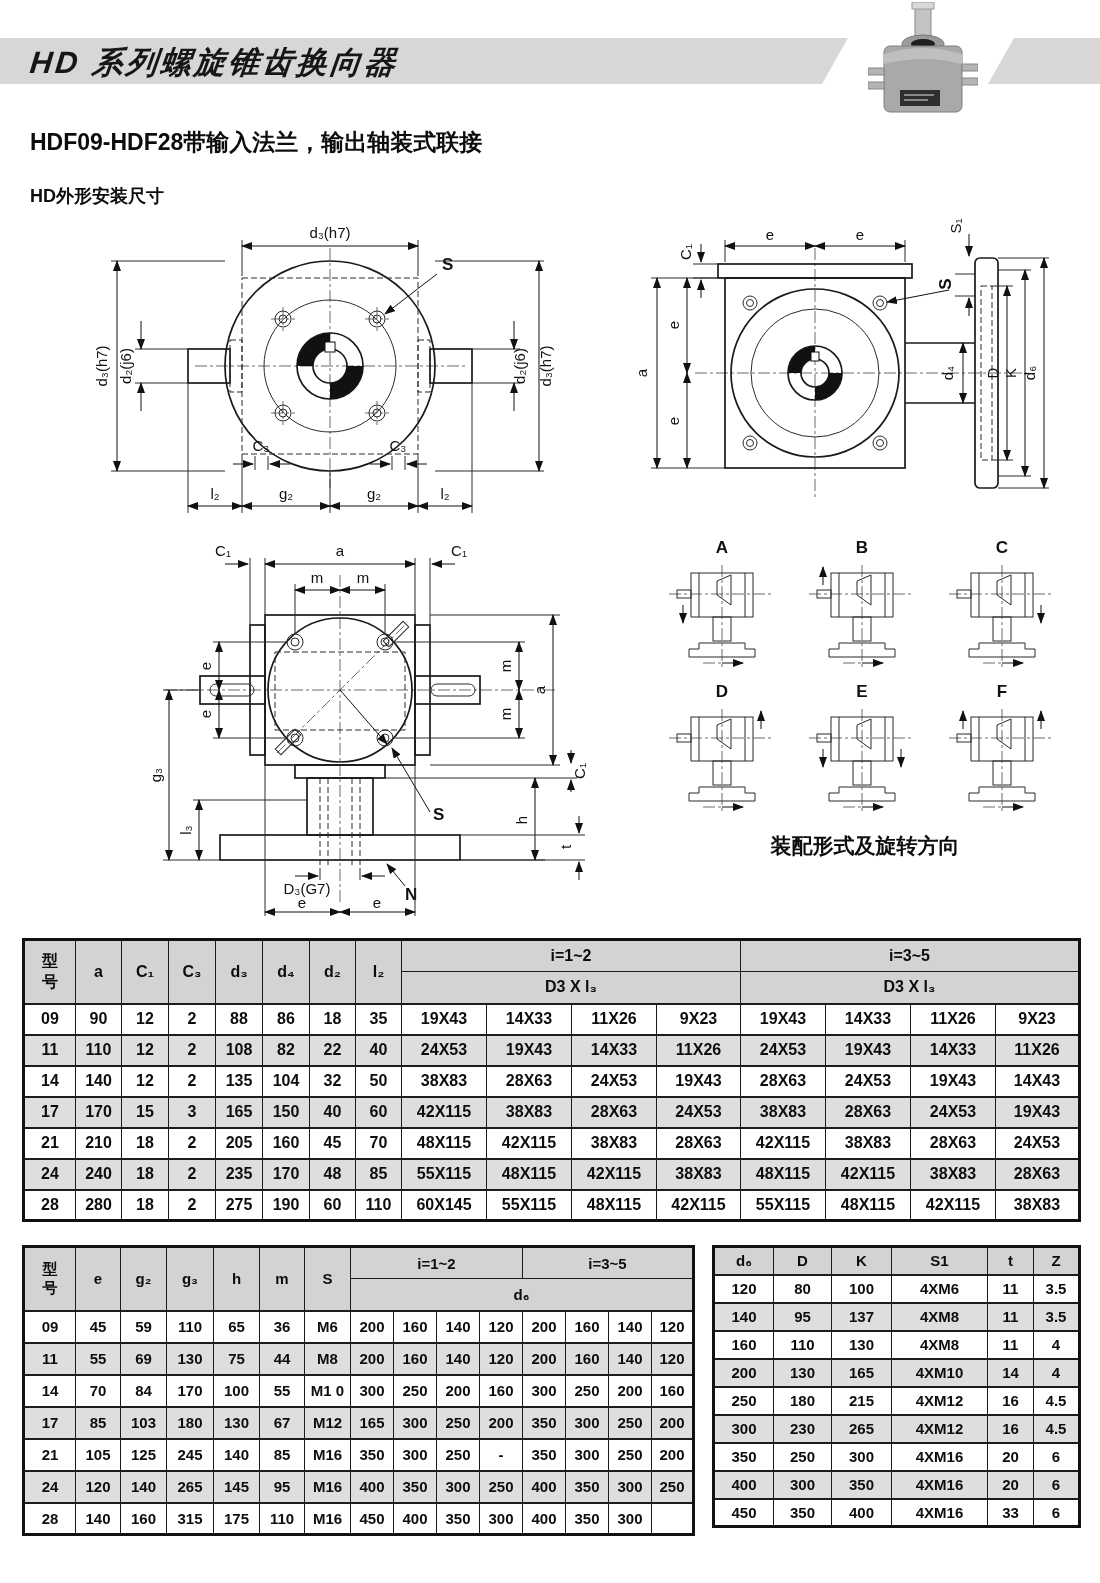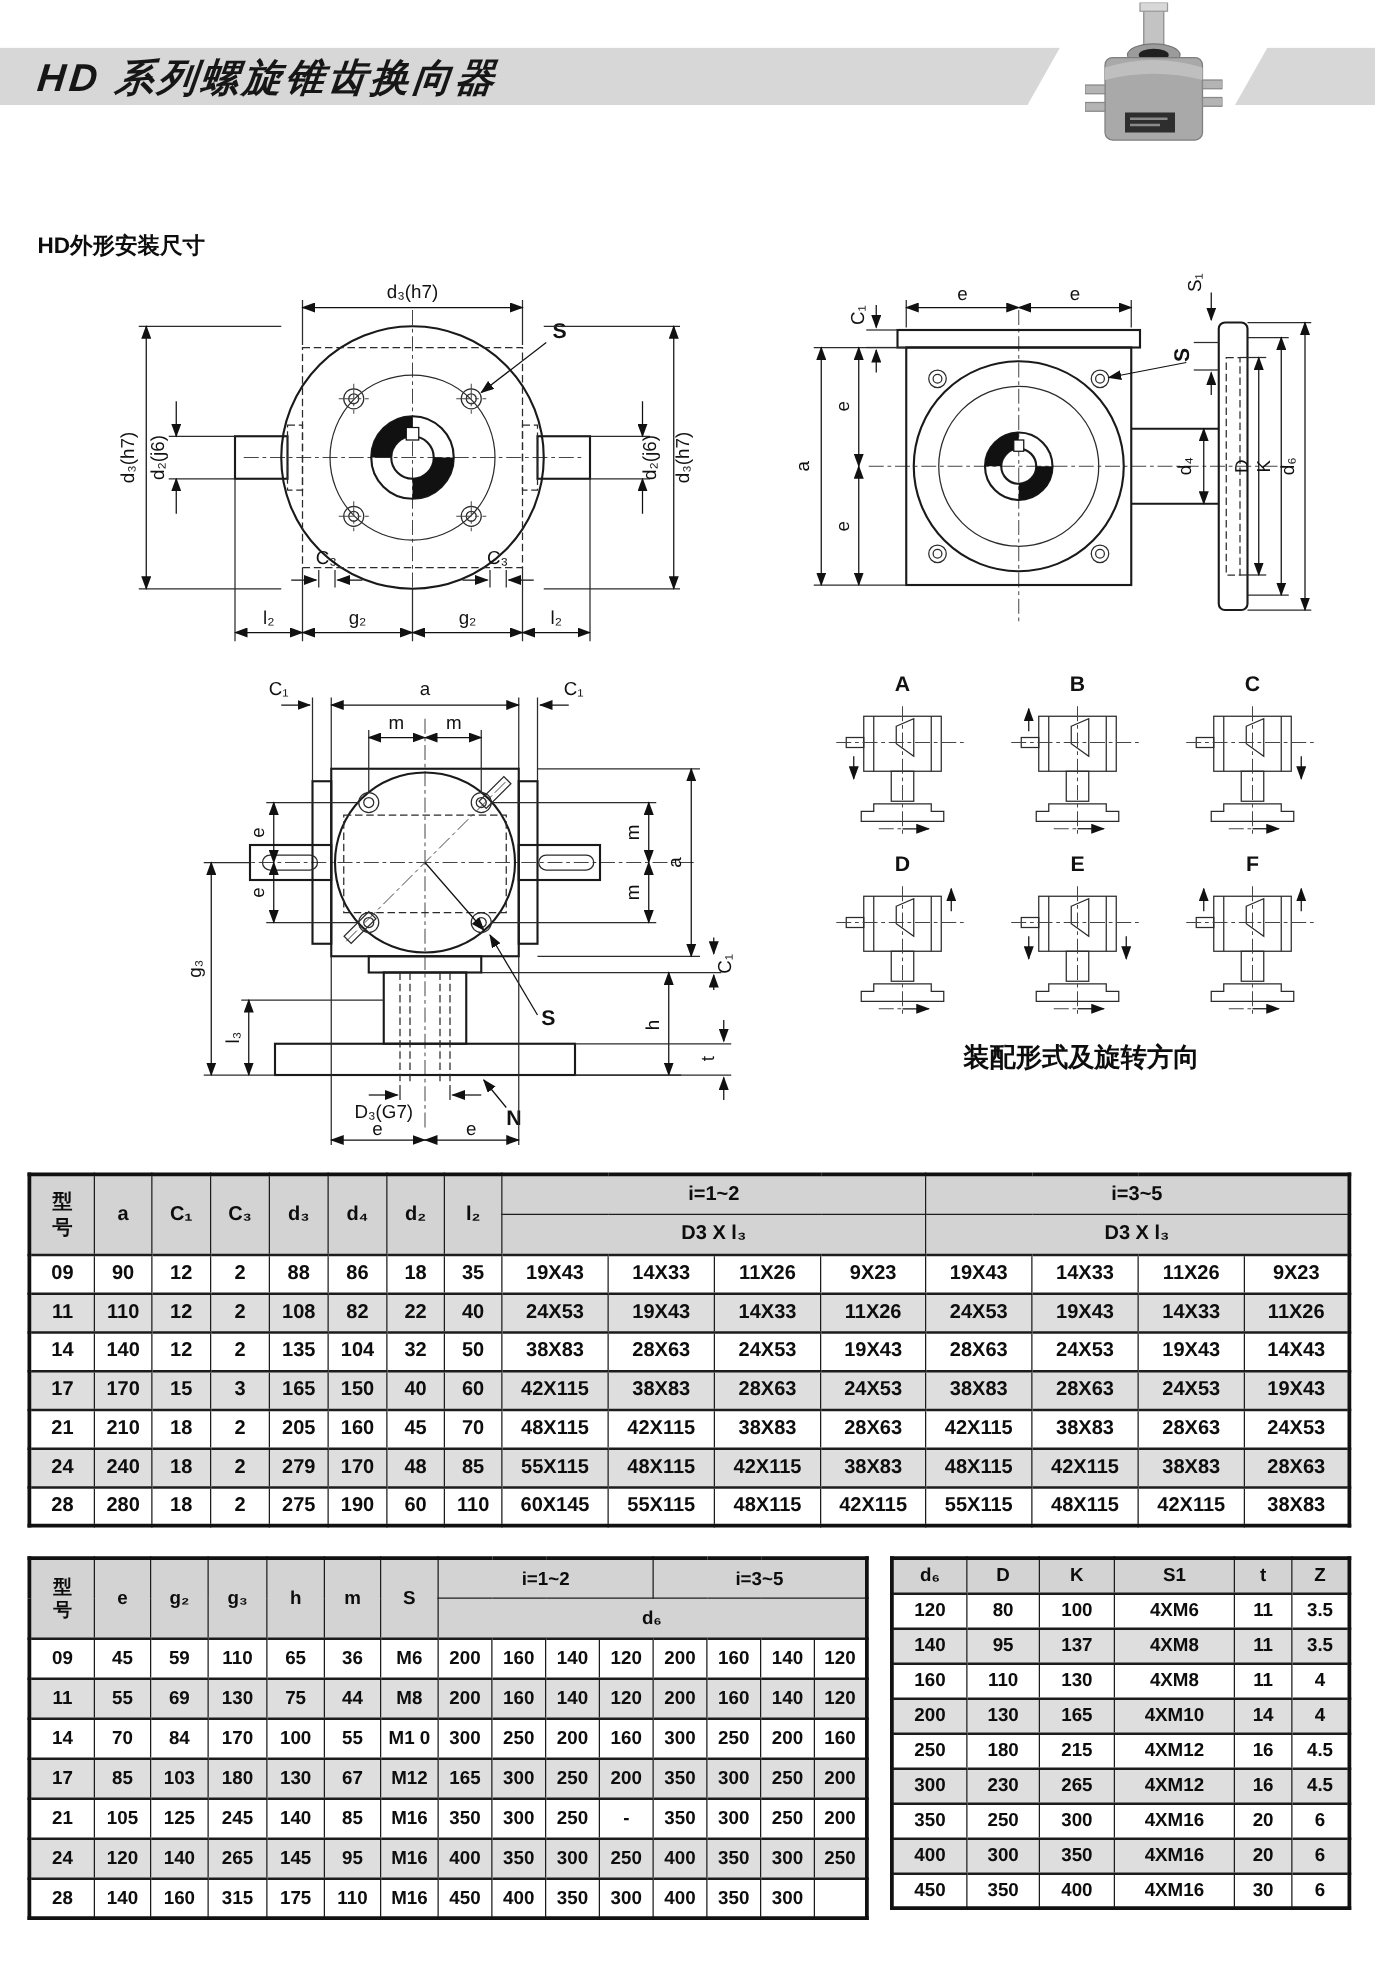--- a/index.html
+++ b/index.html
@@ -58,20 +58,21 @@
     <path d="M16,52 Q55,40 94,52 L94,62 Q55,52 16,62 Z" fill="#bfbfbf"></path>
     <rect x="0" y="66" width="16" height="7" fill="#b4b4b4" stroke="#888"></rect>
     <rect x="0" y="80" width="16" height="7" fill="#b4b4b4" stroke="#888"></rect>
     <rect x="94" y="62" width="16" height="7" fill="#b4b4b4" stroke="#888"></rect>
     <rect x="94" y="76" width="16" height="7" fill="#b4b4b4" stroke="#888"></rect>
     <rect x="32" y="88" width="40" height="16" fill="#2e2e2e"></rect>
     <rect x="36" y="92" width="30" height="2" fill="#8a8a8a"></rect>
     <rect x="36" y="97" width="24" height="2" fill="#8a8a8a"></rect>
   </svg>
 
+  <div class="subtitle">HDF09-HDF28带输入法兰，输出轴装式联接</div>
   <div class="section-heading">HD外形安装尺寸</div>
 
   <svg class="drawing" style="left:95px;top:208px;" width="465" height="318" viewBox="0 0 465 318">
     <defs>
         <marker id="ar1" markerWidth="11" markerHeight="8" refX="10" refY="4" orient="auto-start-reverse">
       <path d="M0,0L11,4L0,8Z" fill="#111"></path>
         </marker>
       </defs>
     <line class="cl" x1="100" y1="158" x2="370" y2="158"></line>
     <line class="cl" x1="235" y1="40" x2="235" y2="280"></line>
@@ -535,21 +536,21 @@
           <td>42X115</td>
           <td>38X83</td>
           <td>28X63</td>
           <td>24X53</td>
         </tr>
         <tr>
           <td>24</td>
           <td>240</td>
           <td>18</td>
           <td>2</td>
-          <td>279</td>
+          <td>235</td>
           <td>170</td>
           <td>48</td>
           <td>85</td>
           <td>55X115</td>
           <td>48X115</td>
           <td>42X115</td>
           <td>38X83</td>
           <td>48X115</td>
           <td>42X115</td>
           <td>38X83</td>
@@ -816,19 +817,19 @@
           <td>350</td>
           <td>4XM16</td>
           <td>20</td>
           <td>6</td>
         </tr>
         <tr>
           <td>450</td>
           <td>350</td>
           <td>400</td>
           <td>4XM16</td>
-          <td>30</td>
+          <td>33</td>
           <td>6</td>
         </tr>
       </tbody>
   </table>
 
 </div>
 
 </body></html>

